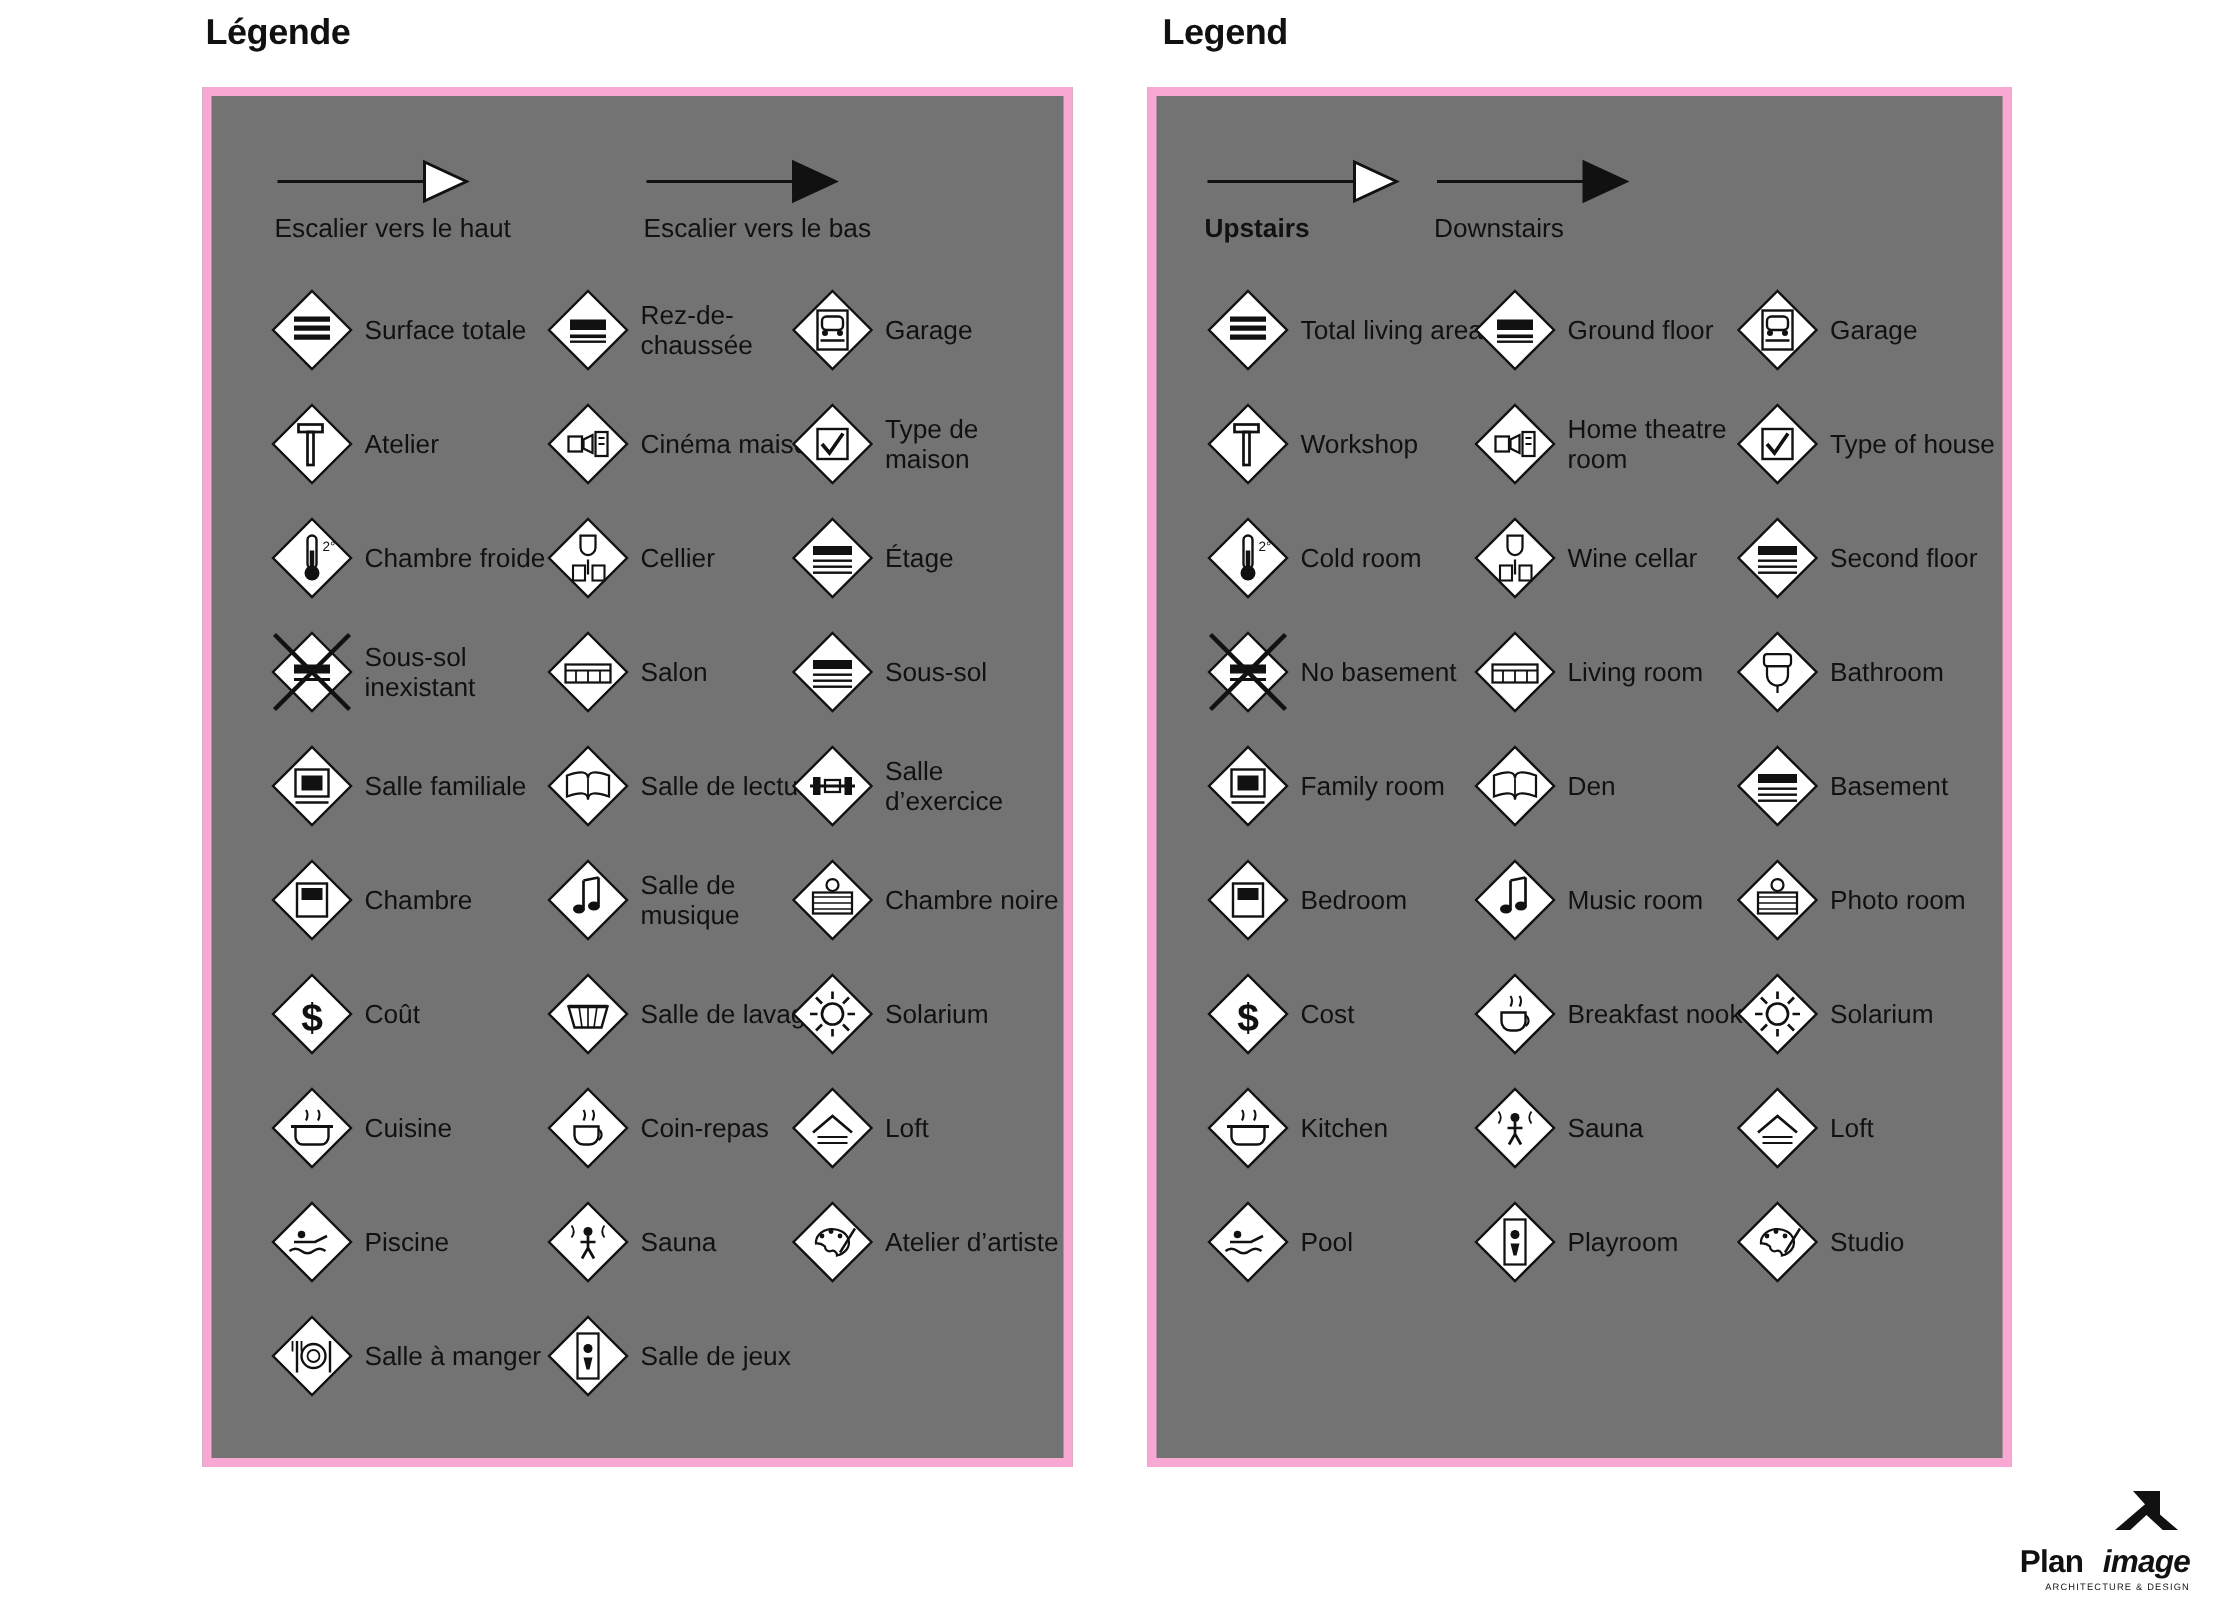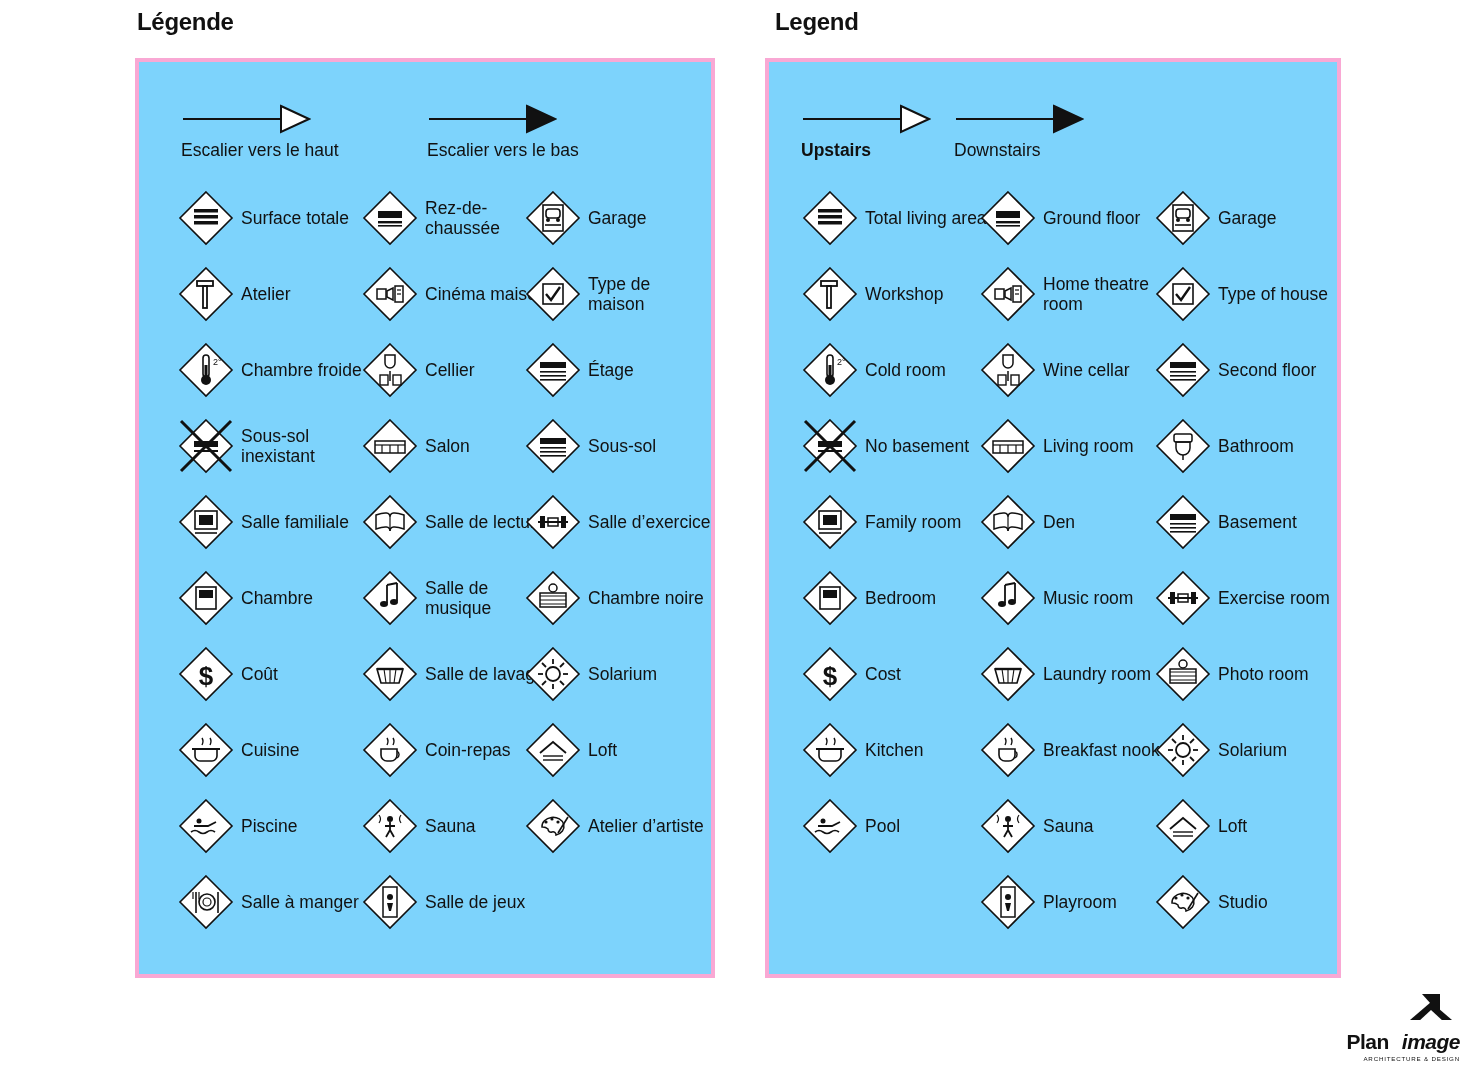--- a/index.html
+++ b/index.html
@@ -6,21 +6,21 @@
   html, body {
     margin: 0; padding: 0;
     width: 1478px; height: 1074px;
     background: #ffffff;
     font-family: "Liberation Sans", sans-serif;
     color: #111;
     overflow: hidden;
   }
   .page { position: relative; width: 1478px; height: 1074px; }
 
-  .panel { position: absolute; top: 58px; border: 4px solid #f9a8d4; background: #7dd3fc; }
+  .panel { position: absolute; top: 58px; border: 6px solid #f9a8d4; background: #737373; }
   .panel.fr { left: 135px; width: 580px; height: 920px; }
   .panel.en { left: 765px; width: 576px; height: 920px; }
 
   .panel-title {
     position: absolute; top: 8px;
     font-size: 24px; font-weight: bold; letter-spacing: -0.3px;
   }
   .panel-title.fr { left: 137px; }
   .panel-title.en { left: 775px; }
 
@@ -641,33 +641,20 @@
                 <ellipse cx="23" cy="35" rx="4" ry="3" fill="#111"></ellipse>
                 <ellipse cx="33" cy="33" rx="4" ry="3" fill="#111"></ellipse>
               </svg>
             </div>
             <div class="lbl">Music room</div>
           </div>
           <div class="item">
             <div class="sym">
               <svg width="58" height="58" viewBox="0 0 58 58">
                 <polygon points="29,3 55,29 29,55 3,29" fill="#fff" stroke="#111" stroke-width="1.6"></polygon>
-                <path d="M16 24 h26 l-4 14 h-18 z" fill="none" stroke="#111" stroke-width="1.6"></path>
-                <line x1="16" y1="24" x2="42" y2="24" stroke="#111" stroke-width="2.4"></line>
-                <line x1="23" y1="24" x2="25" y2="38" stroke="#111" stroke-width="1.1"></line>
-                <line x1="29" y1="24" x2="29" y2="38" stroke="#111" stroke-width="1.1"></line>
-                <line x1="35" y1="24" x2="33" y2="38" stroke="#111" stroke-width="1.1"></line>
-              </svg>
-            </div>
-            <div class="lbl">Laundry room</div>
-          </div>
-          <div class="item">
-            <div class="sym">
-              <svg width="58" height="58" viewBox="0 0 58 58">
-                <polygon points="29,3 55,29 29,55 3,29" fill="#fff" stroke="#111" stroke-width="1.6"></polygon>
                 <path d="M20 28 h16 v6 a6 6 0 0 1 -6 6 h-4 a6 6 0 0 1 -6 -6 z" fill="none" stroke="#111" stroke-width="1.6"></path>
                 <path d="M36 30 a4 4 0 0 1 0 7" fill="none" stroke="#111" stroke-width="1.4"></path>
                 <path d="M26 24 q2 -4 0 -7" fill="none" stroke="#111" stroke-width="1.4"></path>
                 <path d="M32 24 q2 -4 0 -7" fill="none" stroke="#111" stroke-width="1.4"></path>
               </svg>
             </div>
             <div class="lbl">Breakfast nook</div>
           </div>
           <div class="item">
             <div class="sym">
@@ -743,32 +730,20 @@
             <div class="sym">
               <svg width="58" height="58" viewBox="0 0 58 58">
                 <polygon points="29,3 55,29 29,55 3,29" fill="#fff" stroke="#111" stroke-width="1.6"></polygon>
                 <rect x="16" y="21" width="26" height="6" fill="#111"></rect>
                 <rect x="16" y="30" width="26" height="1.6" fill="#111"></rect>
                 <rect x="16" y="34" width="26" height="1.6" fill="#111"></rect>
                 <rect x="16" y="38" width="26" height="1.6" fill="#111"></rect>
               </svg>
             </div>
             <div class="lbl">Basement</div>
-          </div>
-          <div class="item">
-            <div class="sym">
-              <svg width="58" height="58" viewBox="0 0 58 58">
-                <polygon points="29,3 55,29 29,55 3,29" fill="#fff" stroke="#111" stroke-width="1.6"></polygon>
-                <line x1="14" y1="29" x2="44" y2="29" stroke="#111" stroke-width="2"></line>
-                <rect x="16" y="23" width="5" height="12" fill="#111"></rect>
-                <rect x="37" y="23" width="5" height="12" fill="#111"></rect>
-                <rect x="24" y="25" width="10" height="8" fill="none" stroke="#111" stroke-width="1.5"></rect>
-              </svg>
-            </div>
-            <div class="lbl">Exercise room</div>
           </div>
           <div class="item">
             <div class="sym">
               <svg width="58" height="58" viewBox="0 0 58 58">
                 <polygon points="29,3 55,29 29,55 3,29" fill="#fff" stroke="#111" stroke-width="1.6"></polygon>
                 <rect x="16" y="24" width="26" height="14" fill="none" stroke="#111" stroke-width="1.5"></rect>
                 <line x1="16" y1="27" x2="42" y2="27" stroke="#111" stroke-width="1"></line>
                 <line x1="16" y1="31" x2="42" y2="31" stroke="#111" stroke-width="1"></line>
                 <line x1="16" y1="35" x2="42" y2="35" stroke="#111" stroke-width="1"></line>
                 <circle cx="29" cy="19" r="4" fill="none" stroke="#111" stroke-width="1.5"></circle>

